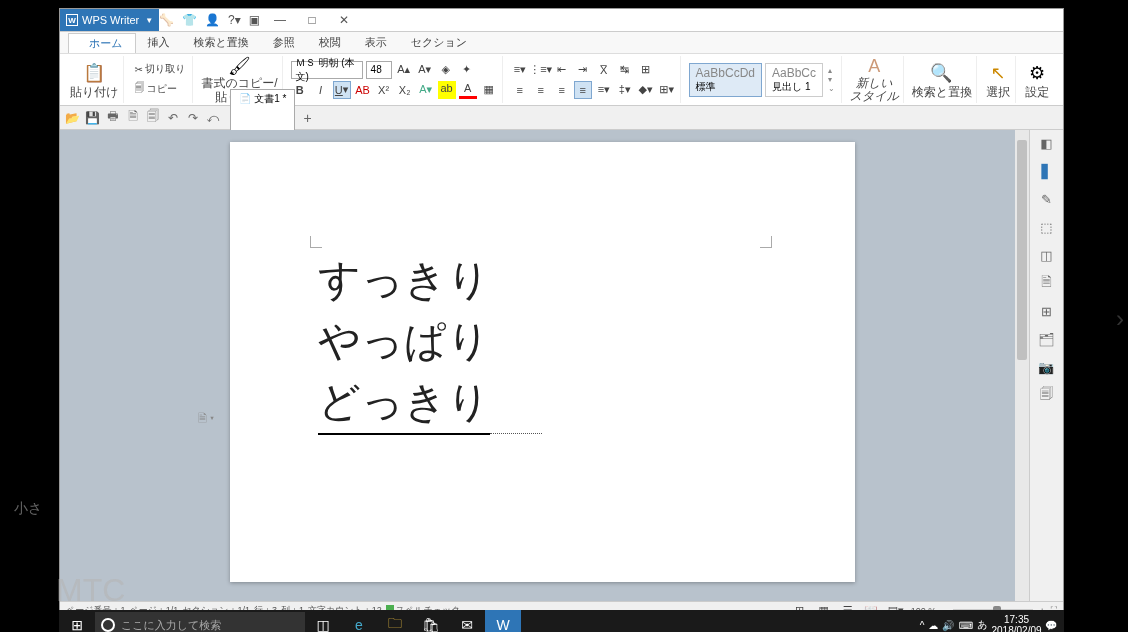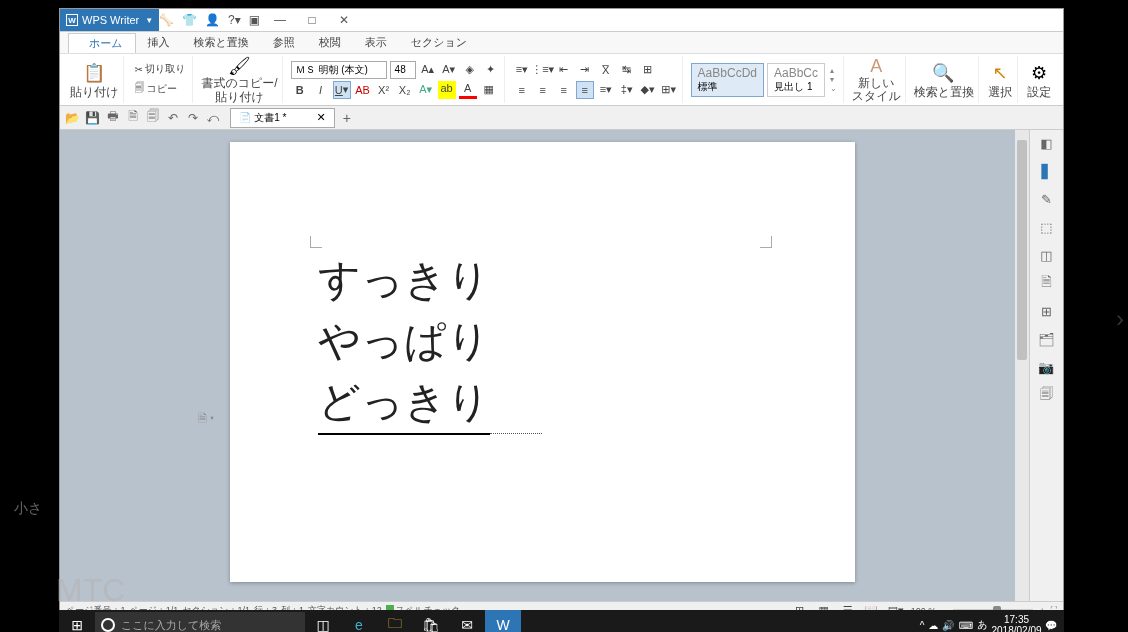--- a/index.html
+++ b/index.html
@@ -19,30 +19,30 @@
 .menu-tab.active { background: #fff; border: 1px solid #ccc; border-bottom: none; color: #2e75b6; padding-left: 20px; }
 .ribbon { height: 52px; background: #fff; border-bottom: 1px solid #ccc; display: flex; align-items: center; padding: 2px 6px; gap: 4px; }
 .rib-group { display: flex; flex-direction: column; align-items: center; justify-content: center; height: 100%; padding: 0 4px; border-right: 1px solid #eee; }
 .rib-group:last-child { border-right: none; }
 .rib-big-icon { width: 26px; height: 26px; display: flex; align-items: center; justify-content: center; font-size: 18px; }
 .rib-label { font-size: 12px; color: #444; text-align: center; line-height: 1.1; }
 .rib-col { display: flex; flex-direction: column; gap: 2px; }
 .rib-row { display: flex; align-items: center; gap: 3px; }
 .small-btn { font-size: 10px; color: #444; padding: 1px 3px; cursor: pointer; display: flex; align-items: center; gap: 2px; }
 .font-box { border: 1px solid #aaa; background: #fff; font-size: 10px; padding: 2px 4px; height: 18px; display: flex; align-items: center; }
-.font-name { width: 96px; }
+.font-name { width: 72px; }
 .font-size { width: 26px; }
 .fmt-btn { width: 18px; height: 18px; display: inline-flex; align-items: center; justify-content: center; font-size: 11px; cursor: pointer; color: #444; }
 .fmt-btn.active { background: #cfe2f3; border: 1px solid #7fa7d0; }
 .style-box { border: 1px solid #ccc; padding: 2px 6px; font-size: 10px; text-align: left; cursor: pointer; }
 .style-box.active { background: #deeaf6; border-color: #7fa7d0; }
 .style-preview { font-size: 12px; color: #888; }
 .doc-bar { height: 24px; background: #f0f0f0; border-bottom: 1px solid #ccc; display: flex; align-items: center; padding: 0 4px; gap: 2px; }
 .doc-icon-btn { width: 18px; height: 18px; display: flex; align-items: center; justify-content: center; font-size: 12px; color: #666; cursor: pointer; }
-.doc-tab { background: #fff; border: 1px solid #aaa; padding: 2px 8px; font-size: 10px; display: flex; align-items: center; gap: 30px; margin-left: 6px; }
+.doc-tab { background: #fff; border: 1px solid #aaa; padding: 2px 8px; font-size: 10px; display: flex; align-items: center; gap: 24px; margin-left: 6px; flex-direction: column; }
 .doc-tab .close { font-size: 11px; cursor: pointer; }
 .add-tab { margin-left: 6px; font-size: 14px; color: #666; cursor: pointer; }
 .doc-area { flex: 1; background: #b8c2cc; position: relative; overflow: hidden; }
 .page { position: absolute; left: 170px; top: 12px; width: 625px; height: 440px; background: #fff; box-shadow: 0 1px 4px rgba(0,0,0,0.3); }
 .page-content { position: absolute; left: 88px; top: 108px; font-family: "MS Mincho", serif; font-size: 42px; line-height: 1.45; color: #222; }
 .page-line3 { border-bottom: 2px solid #000000; display: inline-block; position: relative; }
 .page-line3::after { content: ""; position: absolute; left: 100%; bottom: -1px; width: 52px; border-bottom: 1px dotted #555; }
 .page-margin-mark { position: absolute; width: 12px; height: 12px; }
 .mm-tl { left: 80px; top: 94px; border-left: 1px solid #aaa; border-bottom: 1px solid #aaa; }
 .mm-tr { left: 530px; top: 94px; border-right: 1px solid #aaa; border-bottom: 1px solid #aaa; }
@@ -186,21 +186,21 @@
         </div>
         <div style="display:flex;flex-direction:column;font-size:8px;color:#888;padding:0 2px;">
           <span>▴</span>
           <span>▾</span>
           <span>⌄</span>
         </div>
       </div>
     </div>
     <div class="rib-group">
       <div class="rib-big-icon" style="color:#c97;">A</div>
-      <div class="rib-label" style="white-space:pre;">新しい
+      <div class="rib-label" style="white-space:pre;font-style:italic;">新しい
 スタイル</div>
     </div>
     <div class="rib-group">
       <div class="rib-big-icon" style="color:#5a9;">🔍</div>
       <div class="rib-label">検索と置換</div>
     </div>
     <div class="rib-group">
       <div class="rib-big-icon" style="color:#c80;">↖</div>
       <div class="rib-label">選択</div>
     </div>

